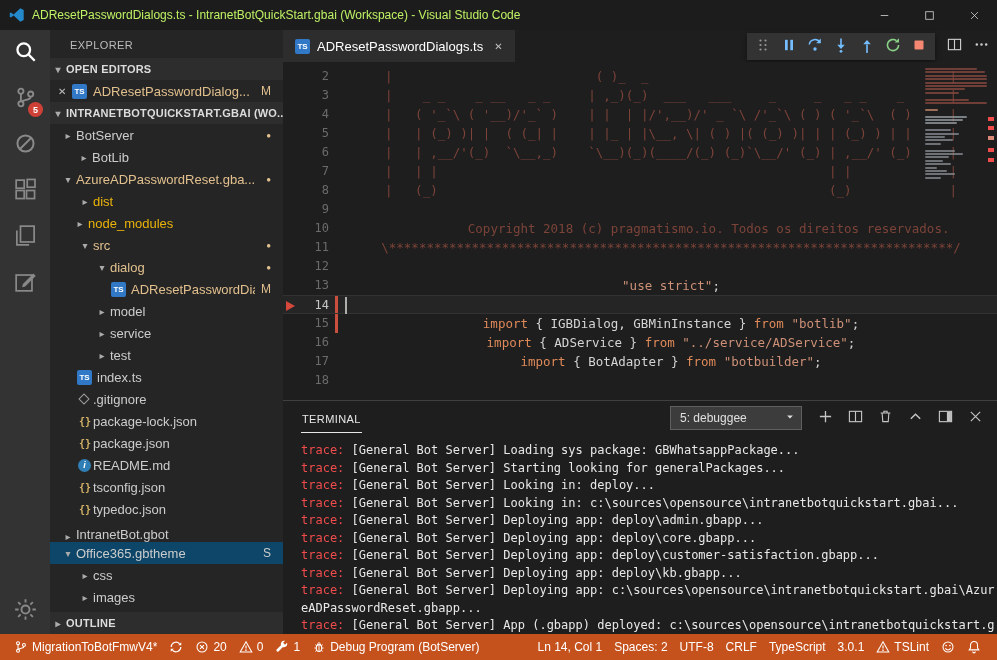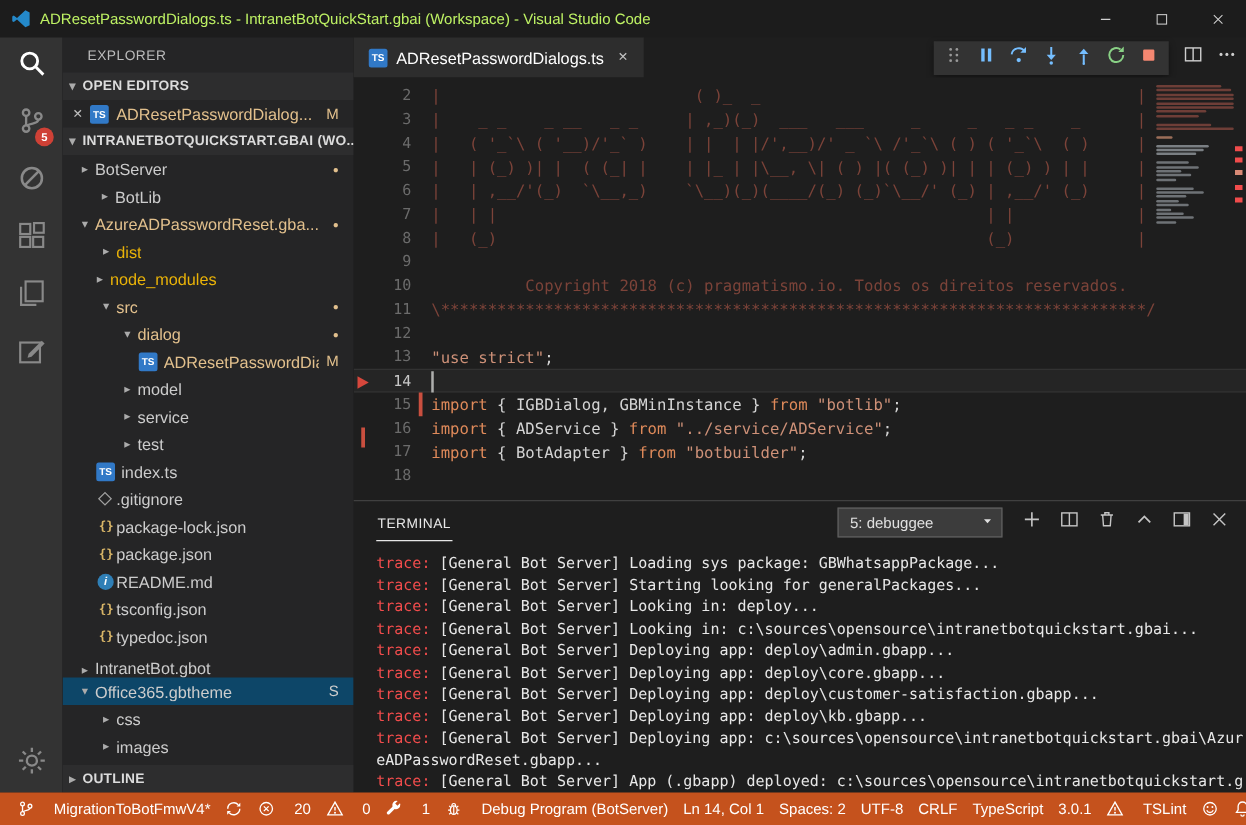--- a/index.html
+++ b/index.html
@@ -63,27 +63,27 @@
   .debug-toolbar{position:absolute;right:62px;top:3px;height:27px;background:#333333;box-shadow:0 2px 6px rgba(0,0,0,.45);display:flex;align-items:center;padding:0 4px;gap:2px;}
   .dbg-btn{width:24px;height:24px;display:flex;align-items:center;justify-content:center;cursor:pointer;}
   .dbg-btn svg{width:16px;height:16px;}
   .tabbar-right{position:absolute;right:8px;top:0;height:32px;display:flex;align-items:center;gap:12px;color:#cfcfcf;}
   .tabbar-right .tb-ic svg{width:15px;height:15px;}
 
   
   .editor{flex:0 0 338px;height:338px;position:relative;background:#1e1e1e;overflow:hidden;}
   .code-area{position:absolute;inset:0;padding-top:5px;font-family:"DejaVu Sans Mono","Liberation Mono",monospace;font-size:12.5px;}
   .code-row{display:flex;height:19px;line-height:19px;position:relative;}
-  .code-row.current{background:rgba(255,255,255,.035);border-top:1px solid #323232;border-bottom:1px solid #323232;flex-direction:column;}
+  .code-row.current{background:rgba(255,255,255,.035);border-top:1px solid #323232;border-bottom:1px solid #323232;}
   .gutter{width:46px;flex:0 0 46px;text-align:right;color:#6b6b6b;position:relative;font-size:12px;}
   .current .gutter{color:#c6c6c6;}
   .marker{position:absolute;left:3px;top:4.5px;width:0;height:0;border-left:9px solid #d6473c;border-top:5px solid transparent;border-bottom:5px solid transparent;}
   .deco{width:16px;flex:0 0 16px;position:relative;}
   .gitstrip{position:absolute;left:6px;top:0;bottom:0;width:3px;background:#c94f3f;}
-  .codeline{white-space:pre;flex:1;overflow:hidden;color:#d4d4d4;}
+  .codeline{white-space:pre;flex:1;overflow:hidden;color:#d4d4d4;text-align:center;}
   .tok-comment{color:#7c4339;}
   .tok-string{color:#ce9178;}
   .tok-keyword{color:#df8a5a;}
   .tok-plain{color:#d4d4d4;}
   .cursor{position:absolute;left:62px;top:1px;width:2px;height:17px;background:#aeafad;}
   .minimap{position:absolute;top:2px;right:16px;width:58px;height:220px;}
   .mm-line{position:absolute;left:2px;height:2px;border-radius:1px;opacity:.75;}
   .overview{position:absolute;top:0;right:0;width:14px;height:100%;}
   .ov-mark{position:absolute;right:3px;width:6px;height:4px;}
 
@@ -98,21 +98,21 @@
   .panel-actions .pa-ic{display:flex;cursor:pointer;}
   .panel-actions svg{width:15px;height:15px;}
   .terminal-body{flex:1;padding:7px 6px 0 18px;font-family:"DejaVu Sans Mono","Liberation Mono",monospace;font-size:12px;line-height:17.5px;color:#e8e8e8;overflow:hidden;}
   .term-line{white-space:pre;}
   .term-prefix{color:#f14c4c;}
 
   
   .statusbar{flex:0 0 26px;height:26px;background:#c5521d;display:flex;align-items:center;color:#ffffff;font-size:12px;padding:0 10px 0 8px;}
   .sb-left,.sb-right{display:flex;align-items:center;height:100%;}
   .sb-right{margin-left:auto;}
-  .sb-item{display:flex;align-items:center;gap:15px;padding:0 6px;height:100%;cursor:pointer;white-space:nowrap;}
+  .sb-item{display:flex;align-items:center;gap:4px;padding:0 6px;height:100%;cursor:pointer;white-space:nowrap;}
   .sb-item svg{width:14px;height:14px;}
   .sb-icn{display:flex;}
 </style>
 </head>
 <body>
 
 <div class="window">
 
   <div class="titlebar">
     <span class="tb-logo">

